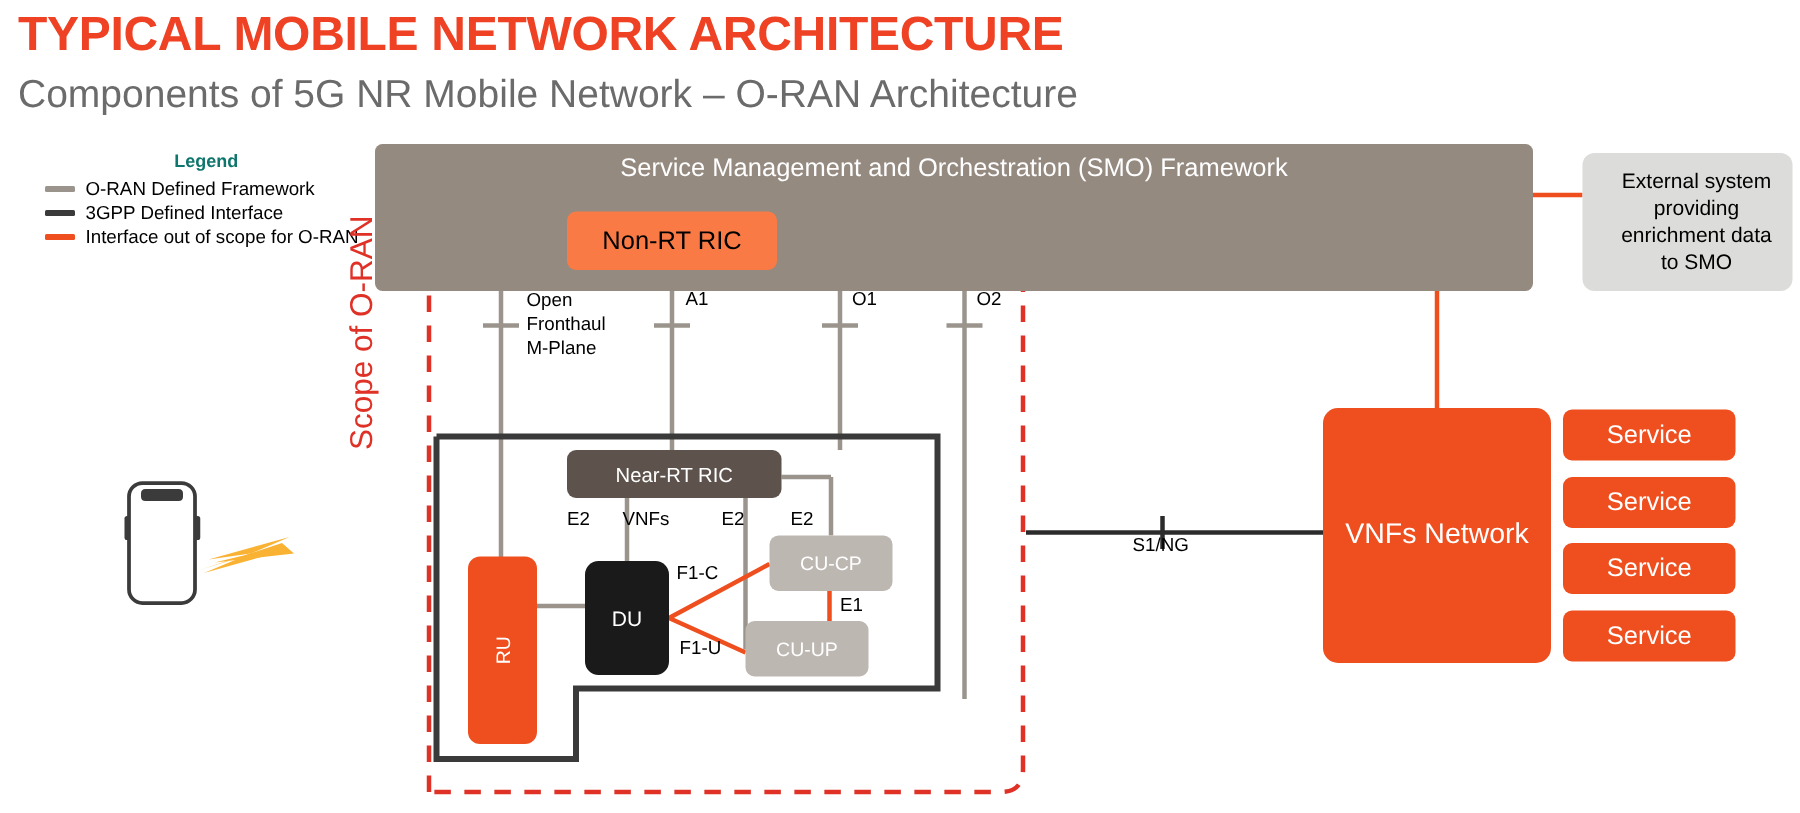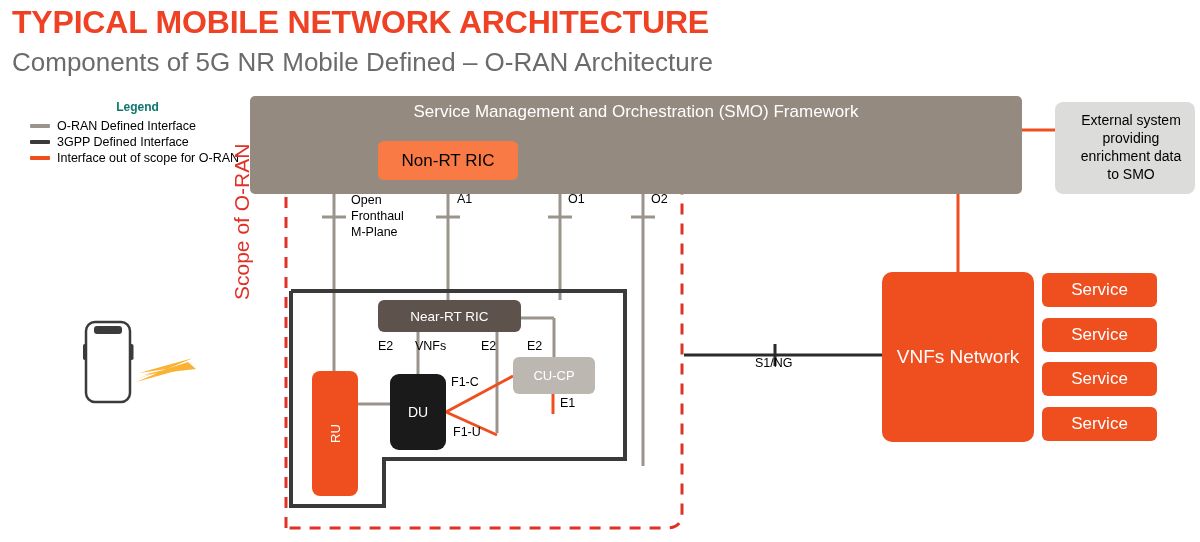--- a/index.html
+++ b/index.html
@@ -100,27 +100,27 @@
     transform:rotate(-90deg);transform-origin:left top;
     white-space:nowrap;
   }
 </style>
 </head>
 <body>
 
 <div id="root">
 
   <div class="title">TYPICAL MOBILE NETWORK ARCHITECTURE</div>
-  <div class="subtitle">Components of 5G NR Mobile Defined – O-RAN Architecture</div>
+  <div class="subtitle">Components of 5G NR Mobile Network – O-RAN Architecture</div>
 
   <div class="legend">
     <div class="legend-title">Legend</div>
     <div class="legend-row">
       <span class="legend-swatch" style="background:#9a948d"></span>
-      <span class="legend-label">O-RAN Defined Interface</span>
+      <span class="legend-label">O-RAN Defined Framework</span>
     </div>
     <div class="legend-row">
       <span class="legend-swatch" style="background:#3a3a3a"></span>
       <span class="legend-label">3GPP Defined Interface</span>
     </div>
     <div class="legend-row">
       <span class="legend-swatch" style="background:#ef4e1e"></span>
       <span class="legend-label">Interface out of scope for O-RAN</span>
     </div>
   </div>
@@ -193,20 +193,23 @@
   </div>
 
   <div class="box du">
     <span>DU</span>
   </div>
 
   <div class="box cucp">
     <span>CU-CP</span>
   </div>
 
+  <div class="box cuup">
+    <span>CU-UP</span>
+  </div>
 
 
   <div class="box corenet">
     <span>VNFs Network</span>
   </div>
 
   <div class="box external">
     <span>External system</span>
     <span>providing</span>
     <span>enrichment data</span>

